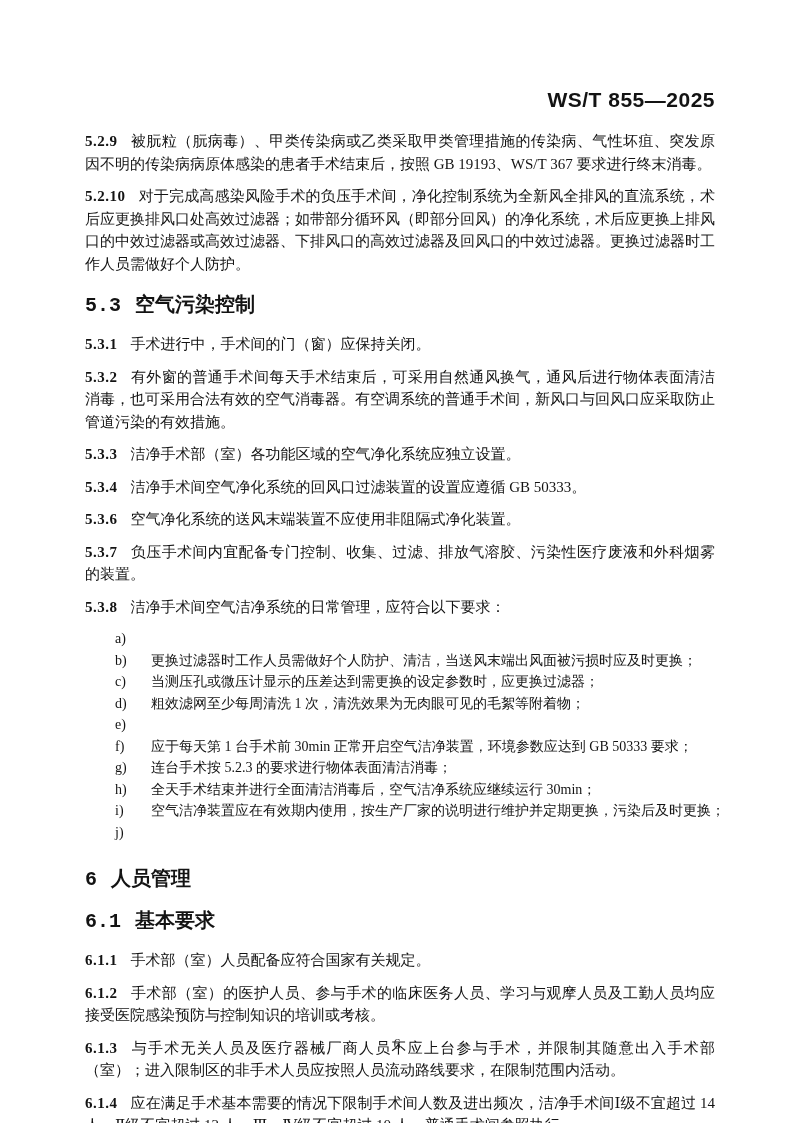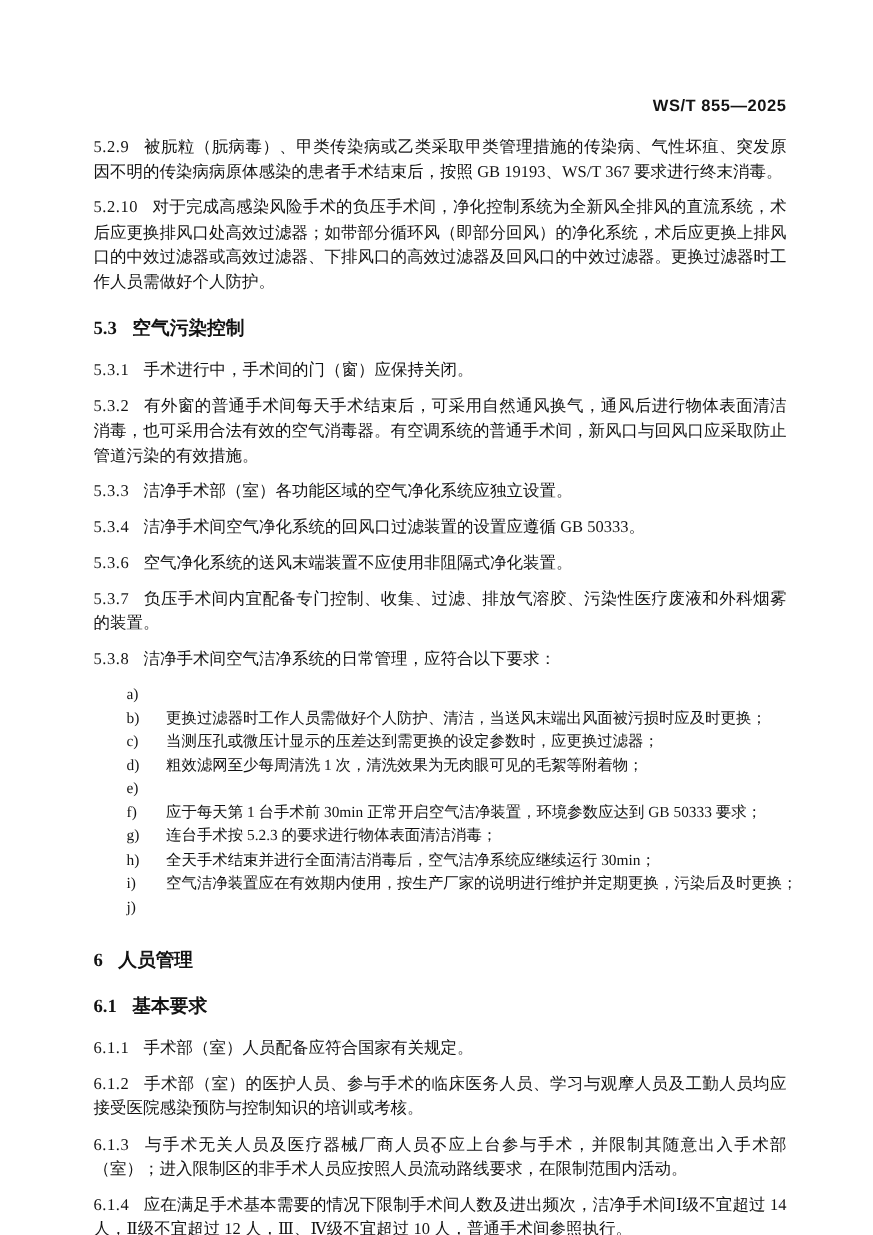--- a/index.html
+++ b/index.html
@@ -10,39 +10,40 @@
     color: #131313;
     font-family: "Liberation Serif", "DejaVu Serif", serif;
     position: relative;
     padding: 88px 79px 0 85px;
     overflow: hidden;
   }
   .hdr {
     text-align: right;
     font-family: "Liberation Sans", "DejaVu Sans", sans-serif;
     font-weight: 700;
-    font-size: 15px;
+    font-size: 21px;
     letter-spacing: 0.5px;
     margin: 0 0 18px 0;
   }
   .clause {
     font-size: 15px;
     line-height: 22.5px;
     text-align: justify;
     margin: 0 0 10px 0;
   }
   .clause .num {
     margin-right: 13px;
     letter-spacing: 0.5px;
     white-space: nowrap;
+    font-weight: bold;
   }
   .heading {
-    font-family: Liberation Serif, serif;
+    font-family: Liberation Mono, monospace;
     font-weight: 700;
-    font-size: 17px;
+    font-size: 20px;
     line-height: 22px;
     margin: 20px 0 16px 0;
   }
   .heading .hnum { margin-right: 14px; }
   .heading.major { margin-top: 26px; }
   .olist { margin: 2px 0 12px 30px; }
   .li {
     display: flex;
     font-size: 14px;
     line-height: 21.5px;

